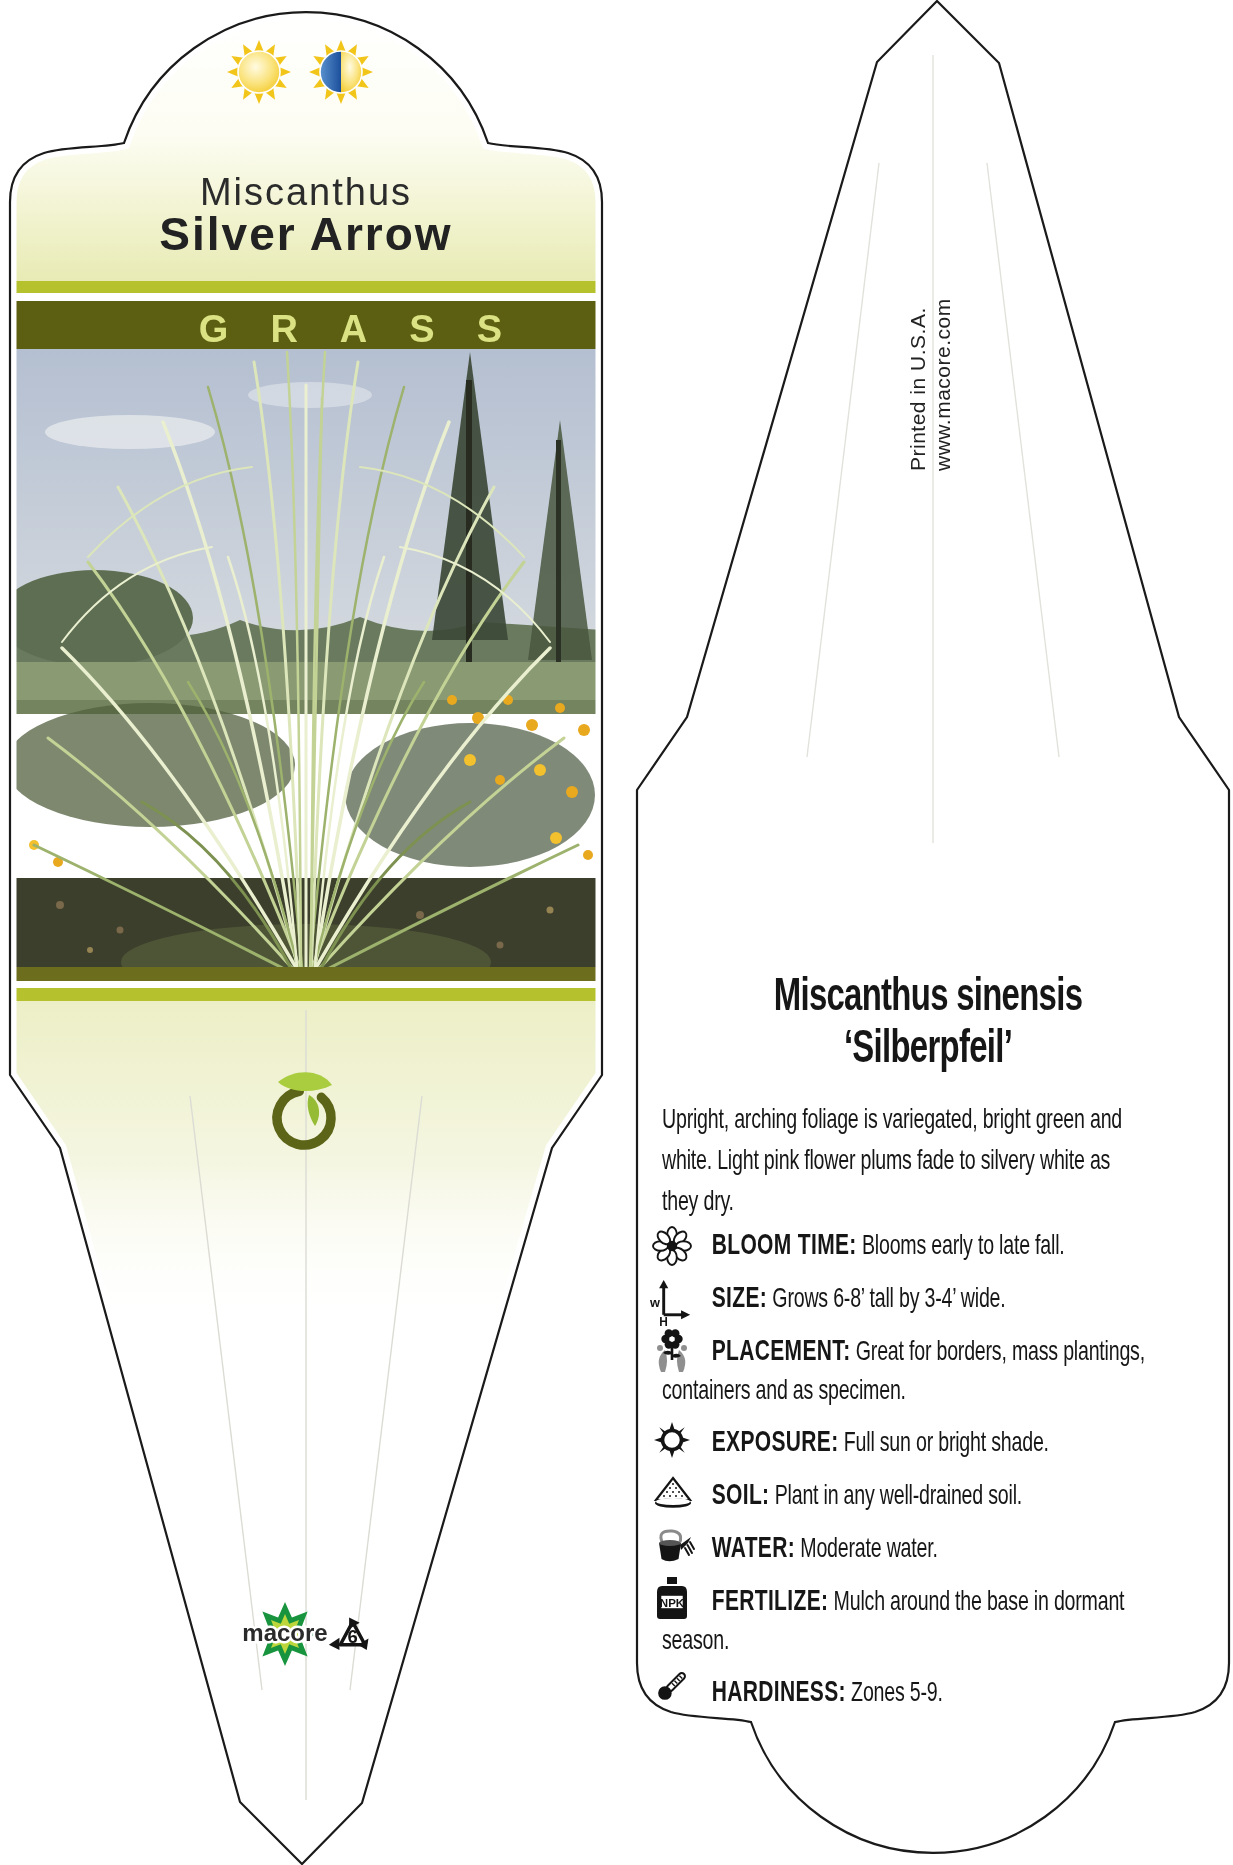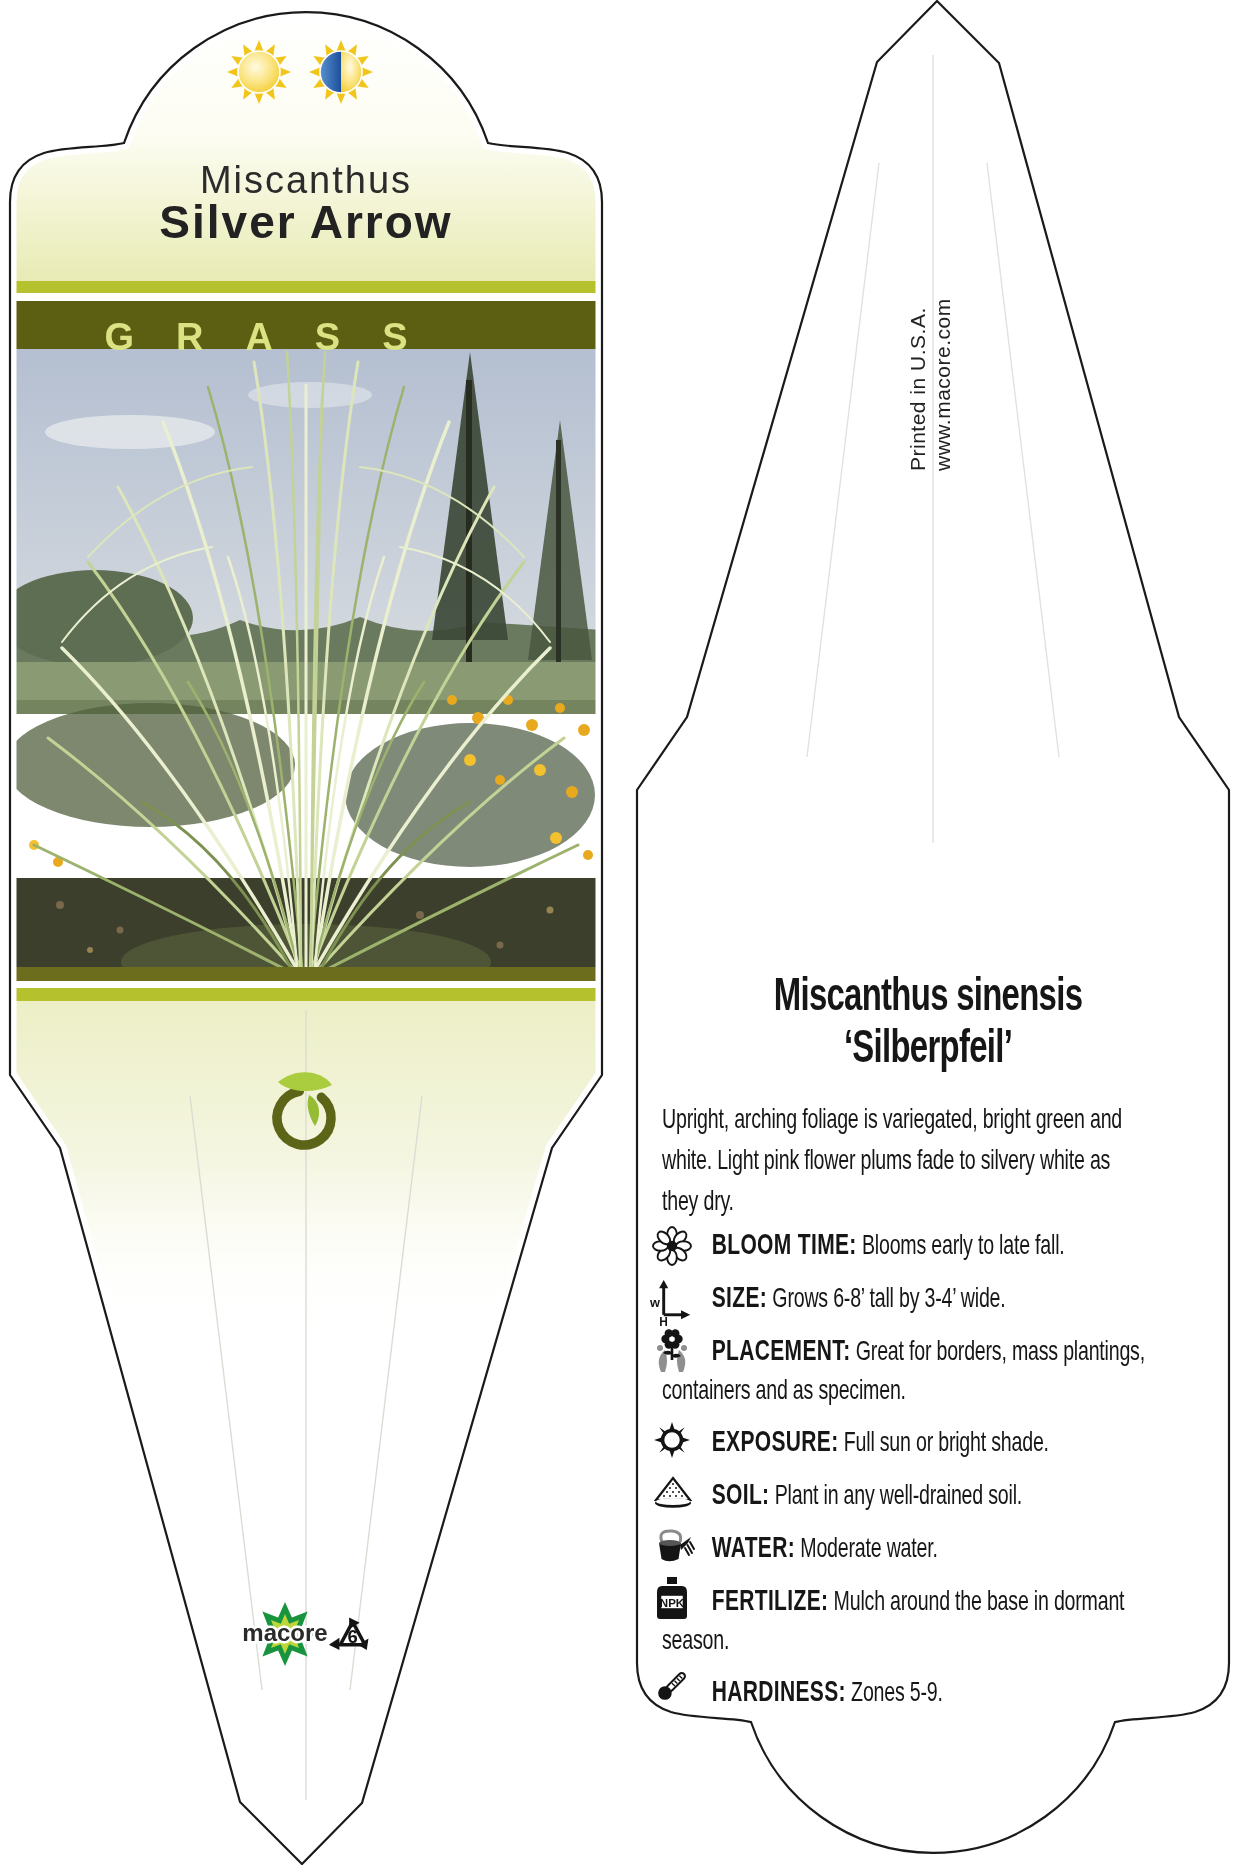--- a/index.html
+++ b/index.html
@@ -3,24 +3,24 @@
 <meta charset="utf-8">
 <style>
   html,body{margin:0;padding:0;background:#ffffff;}
   .canvas{
     position:relative;width:1233px;height:1865px;background:#ffffff;overflow:hidden;
     font-family:"Liberation Sans", sans-serif;
   }
   .layer{position:absolute;left:0;top:0;}
   .abs{position:absolute;}
   
-  .front-title{left:10px;top:160px;width:592px;text-align:center;color:#2b2b2b;}
+  .front-title{left:10px;top:172px;width:592px;text-align:center;color:#2b2b2b;}
   .genus{font-size:38px;line-height:40px;letter-spacing:2px;}
   .variety{font-size:46px;line-height:44px;font-weight:bold;letter-spacing:2px;color:#222;}
-  .grass-band-label{left:10px;top:313px;width:492px;height:48px;line-height:48px;text-align:center;}
+  .grass-band-label{left:10px;top:305px;width:492px;height:48px;line-height:48px;text-align:right;}
   .grass-band-label span{font-size:38px;font-weight:bold;color:#dbe283;letter-spacing:42px;margin-right:-42px;}
   .tagline{left:10px;top:1012px;width:592px;text-align:center;font-size:37px;line-height:46px;color:#333;}
   
   .printed-note{
     left:760px;top:276px;width:340px;height:50px;
     transform:rotate(-90deg);transform-origin:center center;
     font-size:21px;line-height:25px;color:#222;text-align:left;letter-spacing:.5px;
   }
   .back-text{
     left:662px;top:968px;width:760px;

